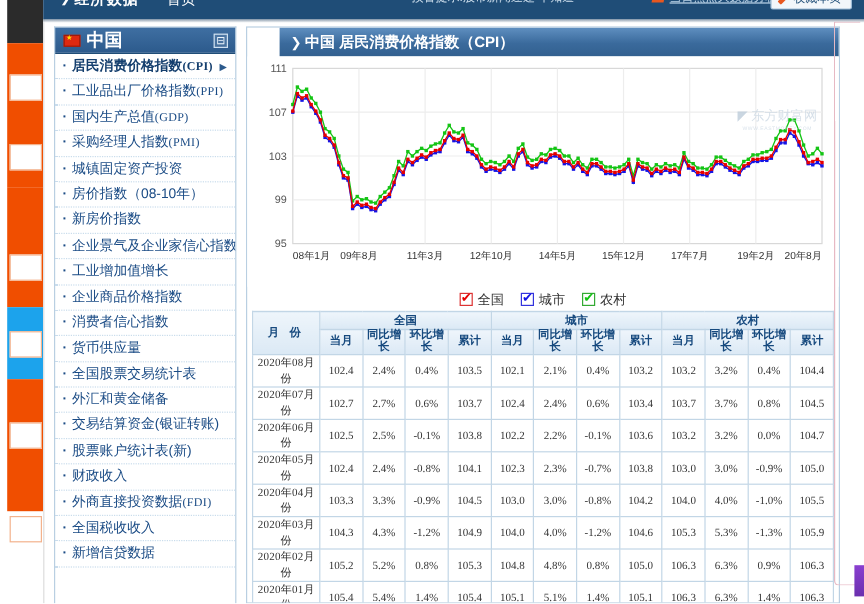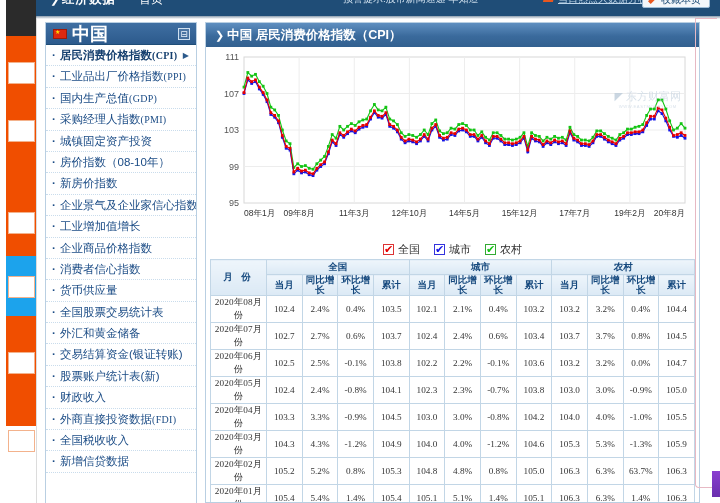--- a/index.html
+++ b/index.html
@@ -63,21 +63,21 @@
   .flag {
     position: absolute; left: 7px; top: 6px; width: 14px; height: 10px;
     background: #de2910; border: 1px solid #9d1b0b;
   }
   .flag:after {
     content: "★"; position: absolute; left: 1px; top: -3px;
     font-size: 6px; color: #ffde00; line-height: 10px;
   }
   .nav-head-title {
     position: absolute; left: 26px; top: 0; line-height: 22px;
-    color: #ffffff; font-size: 18px; font-weight: bold; font-family: Liberation Serif, serif;
+    color: #ffffff; font-size: 15px; font-weight: bold; font-family: Liberation Serif, serif;
   }
   .nav-collapse {
     position: absolute; right: 6px; top: 5px; width: 12px; height: 12px;
     border: 1px solid #cfe0f0; color: #eaf3fb; font-size: 9px;
     line-height: 10px; text-align: center; background: rgba(255,255,255,.1);
   }
   .nav-list { list-style: none; }
   .nav-item {
     position: relative; height: 21.4px; line-height: 21.4px;
     padding-left: 14px; font-size: 11.5px; color: #1a4b85;
@@ -96,20 +96,21 @@
   
   .main {
     position: absolute; left: 205px; top: 22px; width: 495px; height: 481px;
     border: 1px solid #b9cfe2; background: #fff; overflow: hidden;
   }
   .main-head {
     height: 24px; line-height: 24px;
     background: linear-gradient(#5f8fc0, #3a6a9c 55%, #32608f);
     color: #ffffff; font-size: 12.5px; font-weight: bold;
     padding-left: 9px;
+    margin-left: 27px;
   }
   .main-head .chev { font-size: 11px; margin-right: 3px; }
 
   
   .chart-wrap { position: relative; height: 192px; background: #fff; }
   .chart-svg { position: absolute; left: 0; top: 0; }
   .watermark {
     position: absolute; right: 18px; top: 42px;
     color: #c9d6e2; font-size: 11px; opacity: .75; white-space: nowrap;
   }
@@ -748,21 +749,21 @@
               <td>105.2</td>
               <td class="up">5.2%</td>
               <td class="up">0.8%</td>
               <td>105.3</td>
               <td>104.8</td>
               <td class="up">4.8%</td>
               <td class="up">0.8%</td>
               <td>105.0</td>
               <td>106.3</td>
               <td class="up">6.3%</td>
-              <td class="up">63.7%</td>
+              <td class="up">0.9%</td>
               <td>106.3</td>
             </tr>
             <tr>
               <td class="m">2020年01月份</td>
               <td>105.4</td>
               <td class="up">5.4%</td>
               <td class="up">1.4%</td>
               <td>105.4</td>
               <td>105.1</td>
               <td class="up">5.1%</td>

